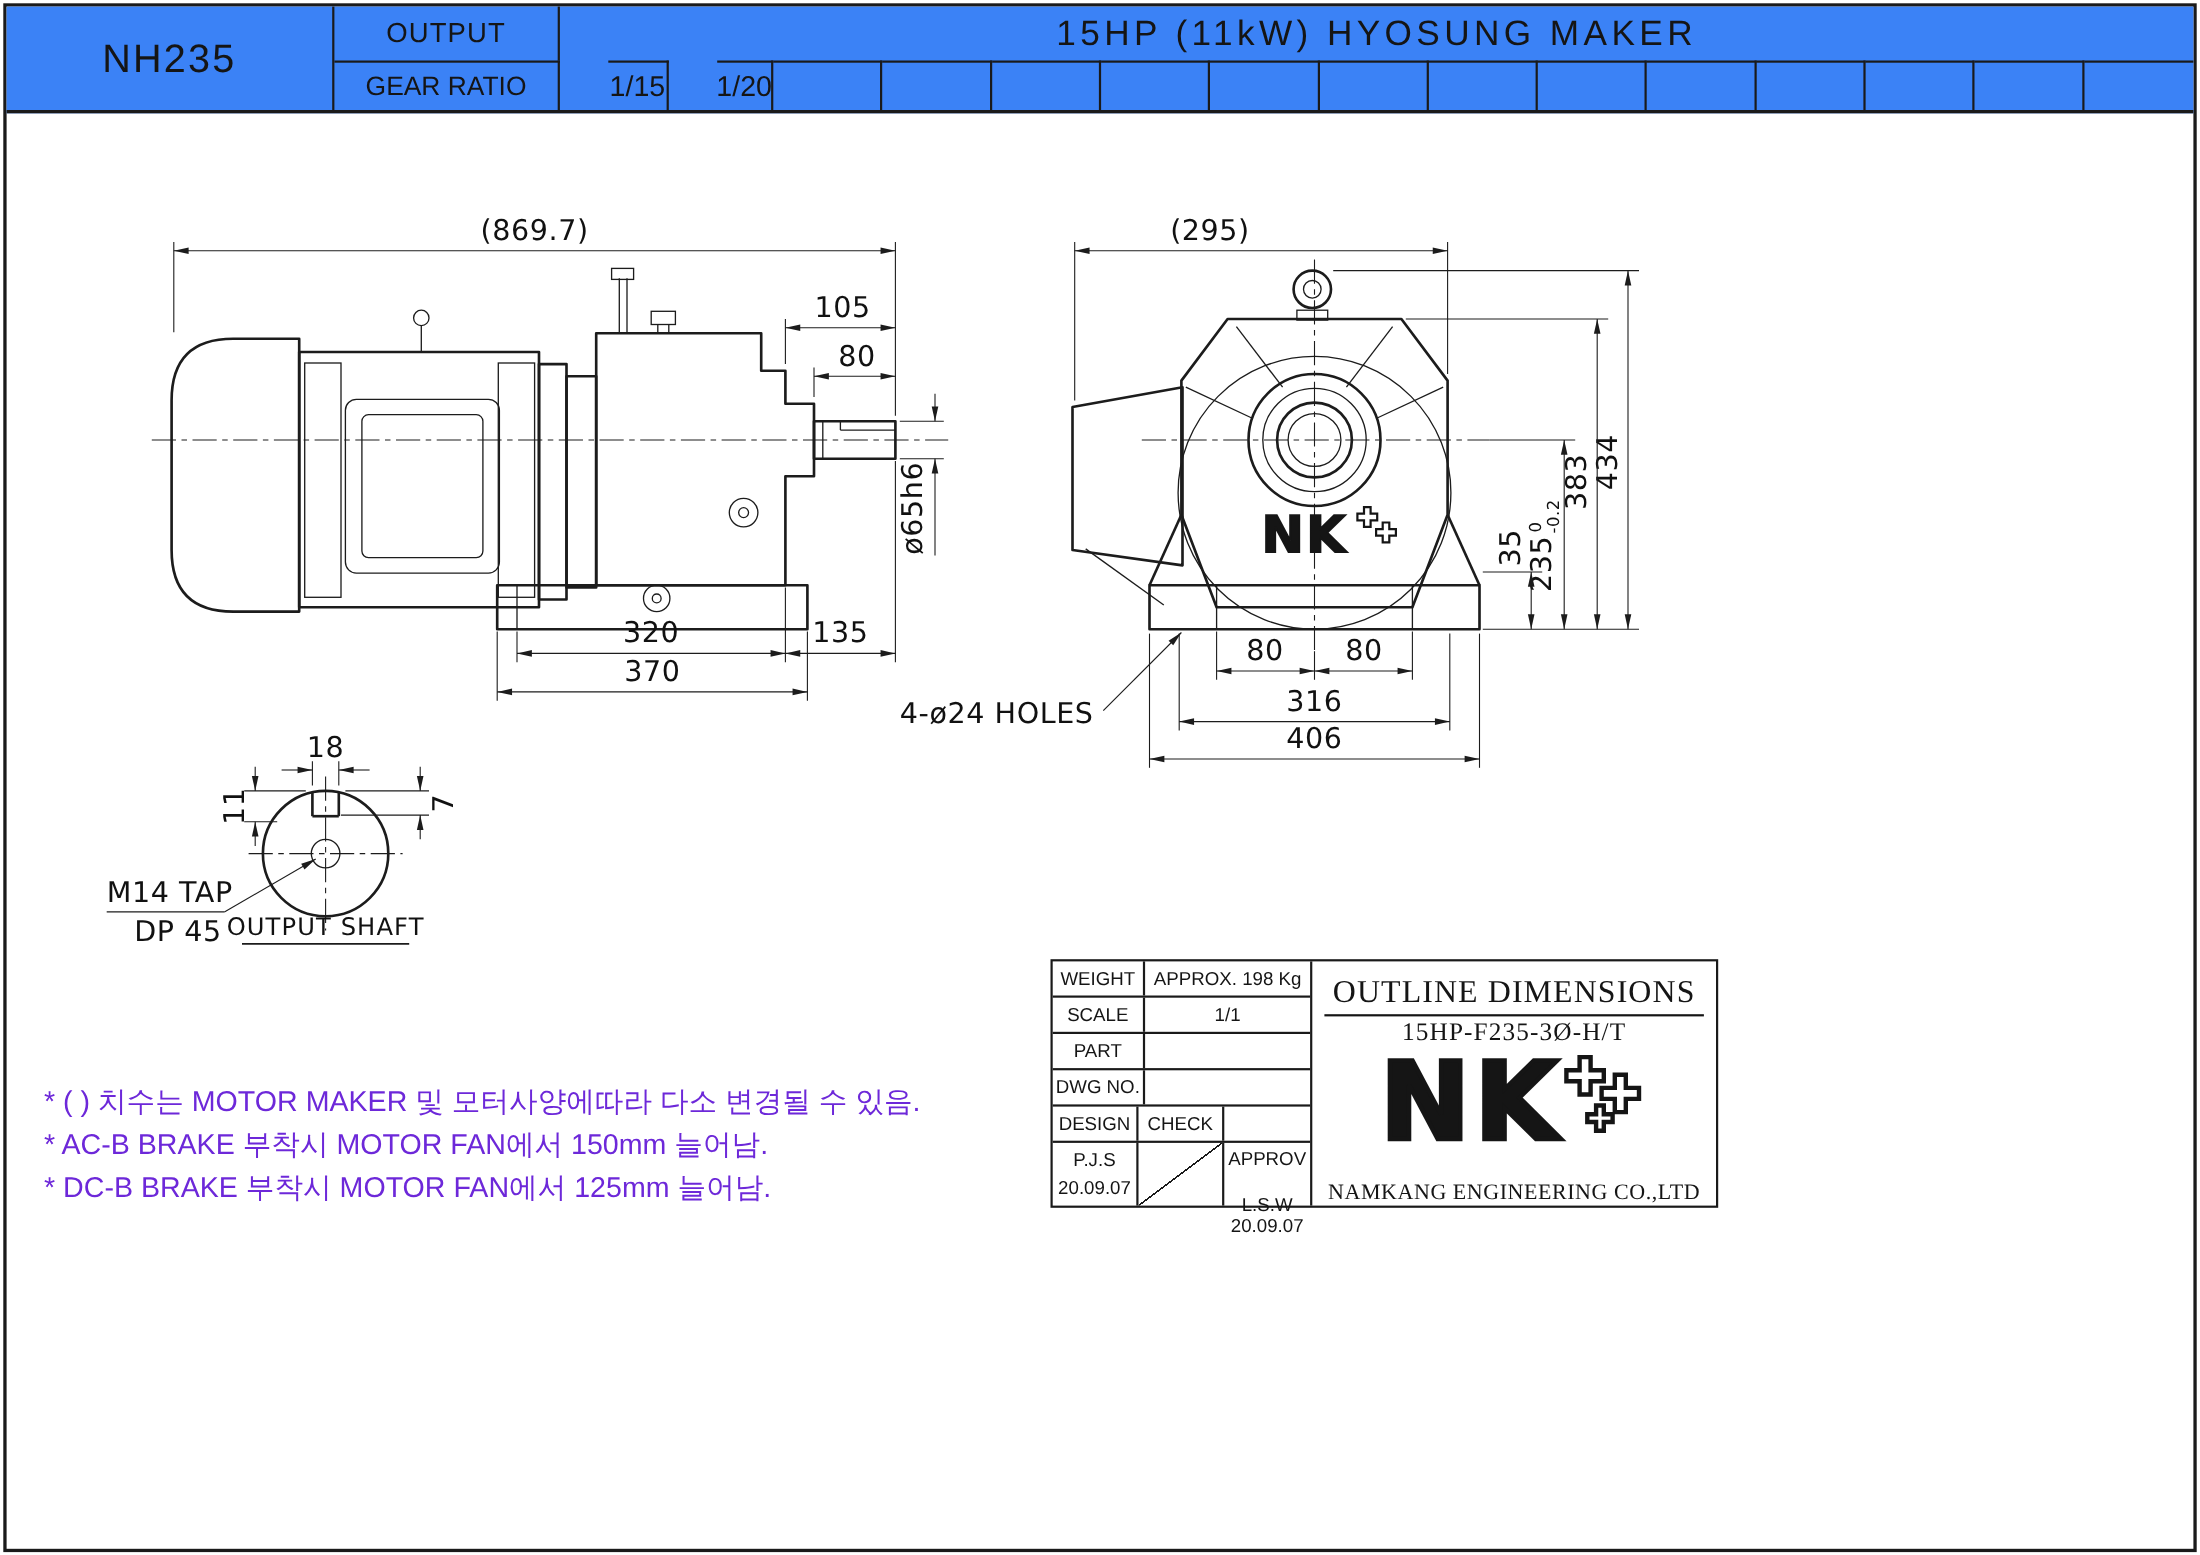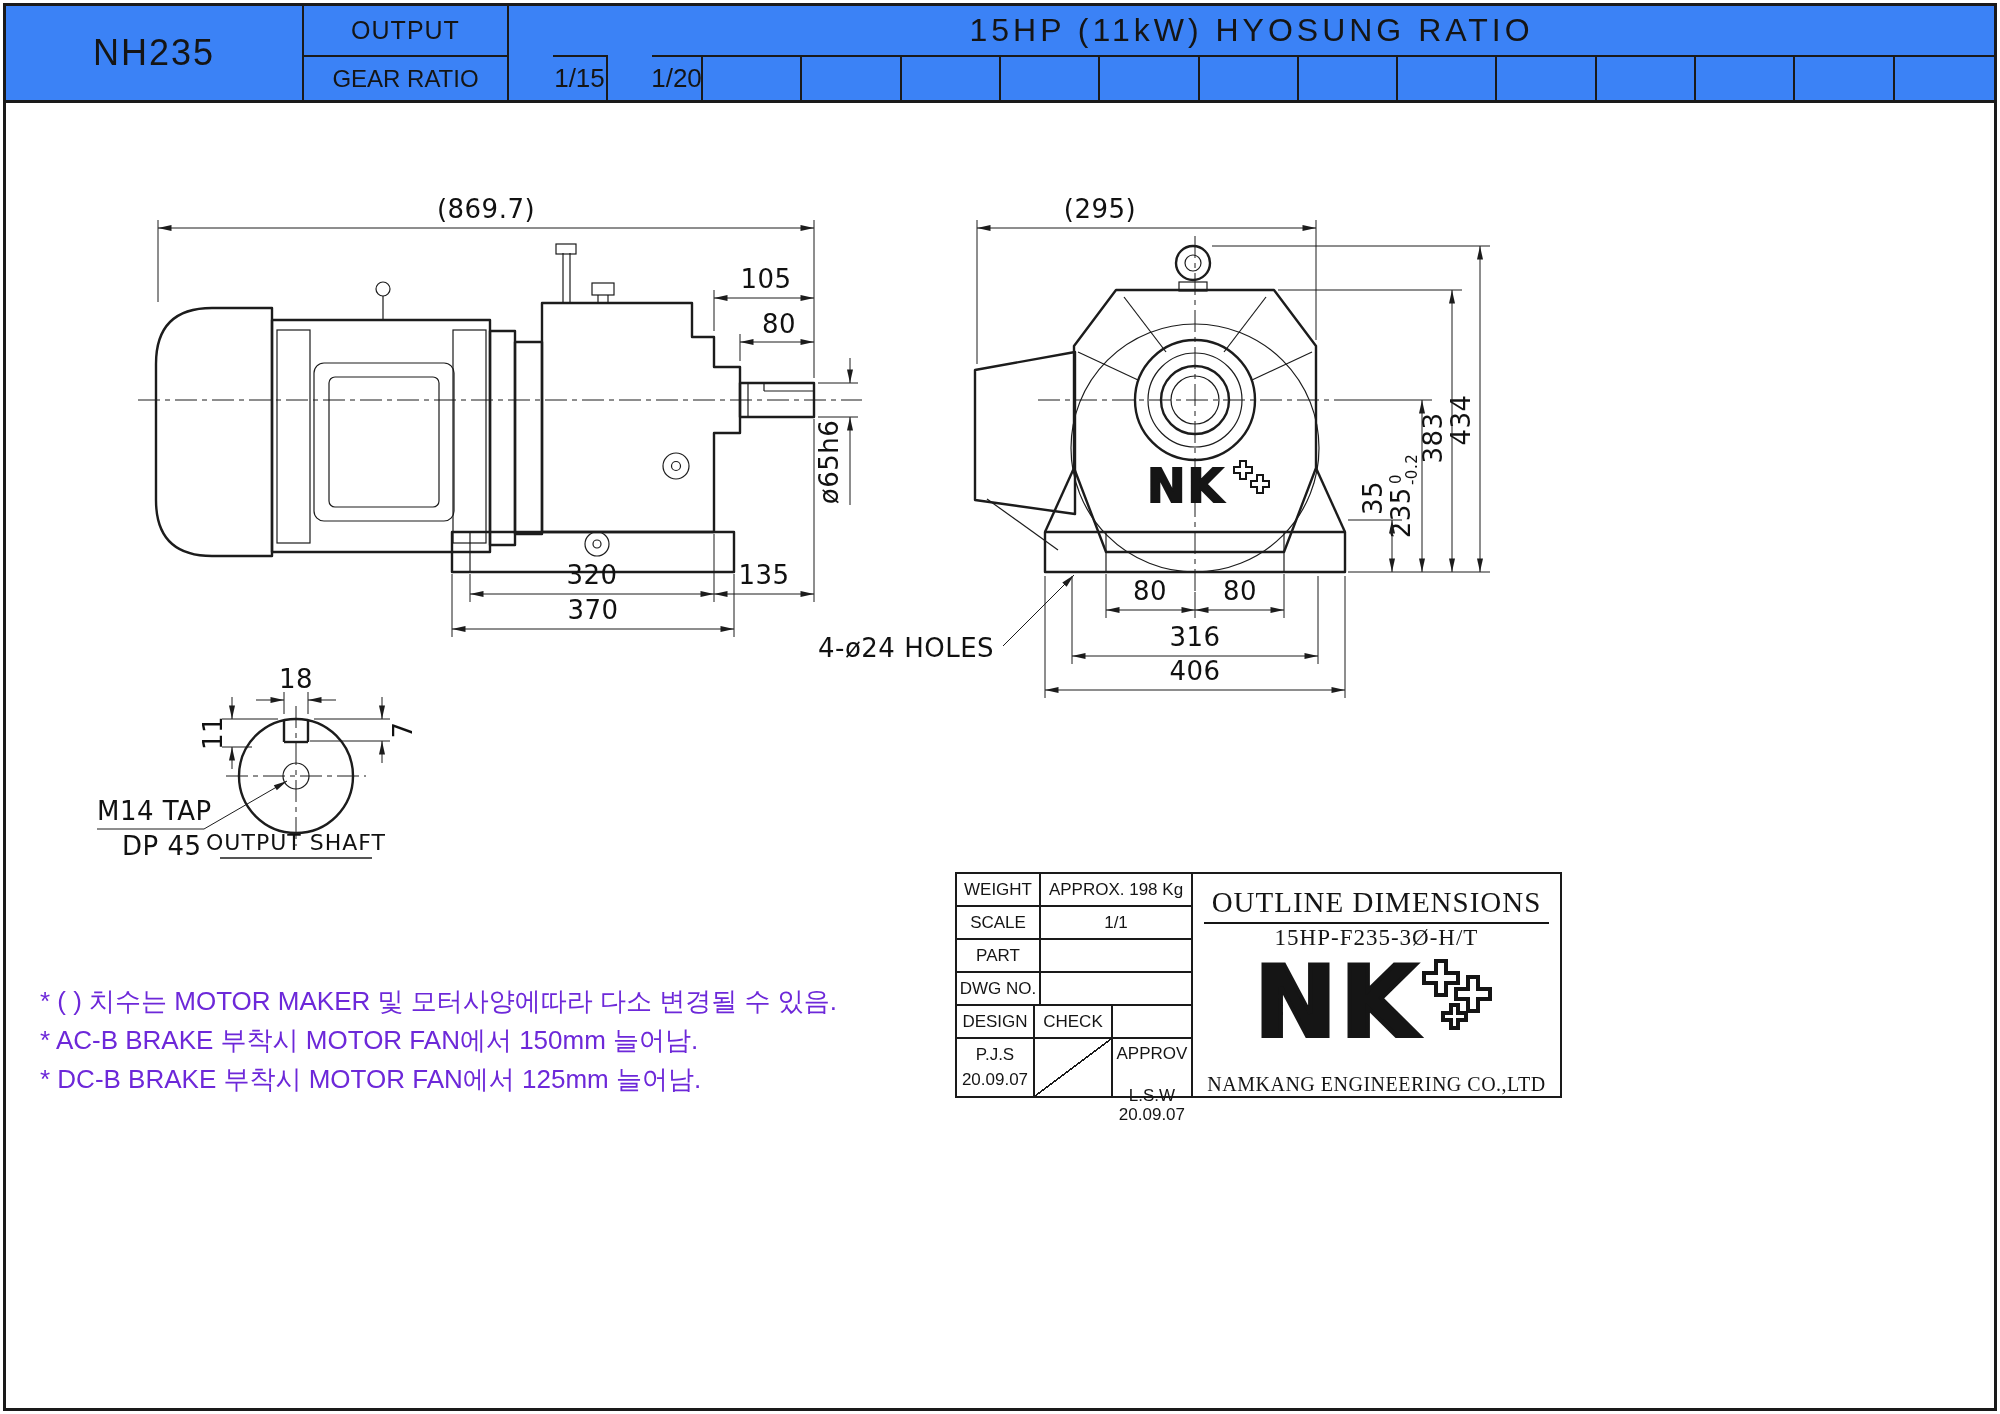--- a/index.html
+++ b/index.html
@@ -59,21 +59,21 @@
 </style>
 </head>
 <body>
 
 <div class="sheet">
   <div class="frame"></div>
 
   <div class="header">
     <div class="hc" id="h-model">NH235</div>
     <div class="hc" id="h-output">OUTPUT</div>
-    <div class="hc" id="h-title">15HP (11kW) HYOSUNG RATIO</div>
+    <div class="hc" id="h-title">15HP (11kW) HYOSUNG MAKER</div>
     <div class="hc rt" id="h-gear">GEAR RATIO</div>
     <div class="hc rt ratio">1/15</div>
     <div class="hc rt ratio">1/20</div>
     <div class="hc rt"></div>
     <div class="hc rt"></div>
     <div class="hc rt"></div>
     <div class="hc rt"></div>
     <div class="hc rt"></div>
     <div class="hc rt"></div>
     <div class="hc rt"></div>

